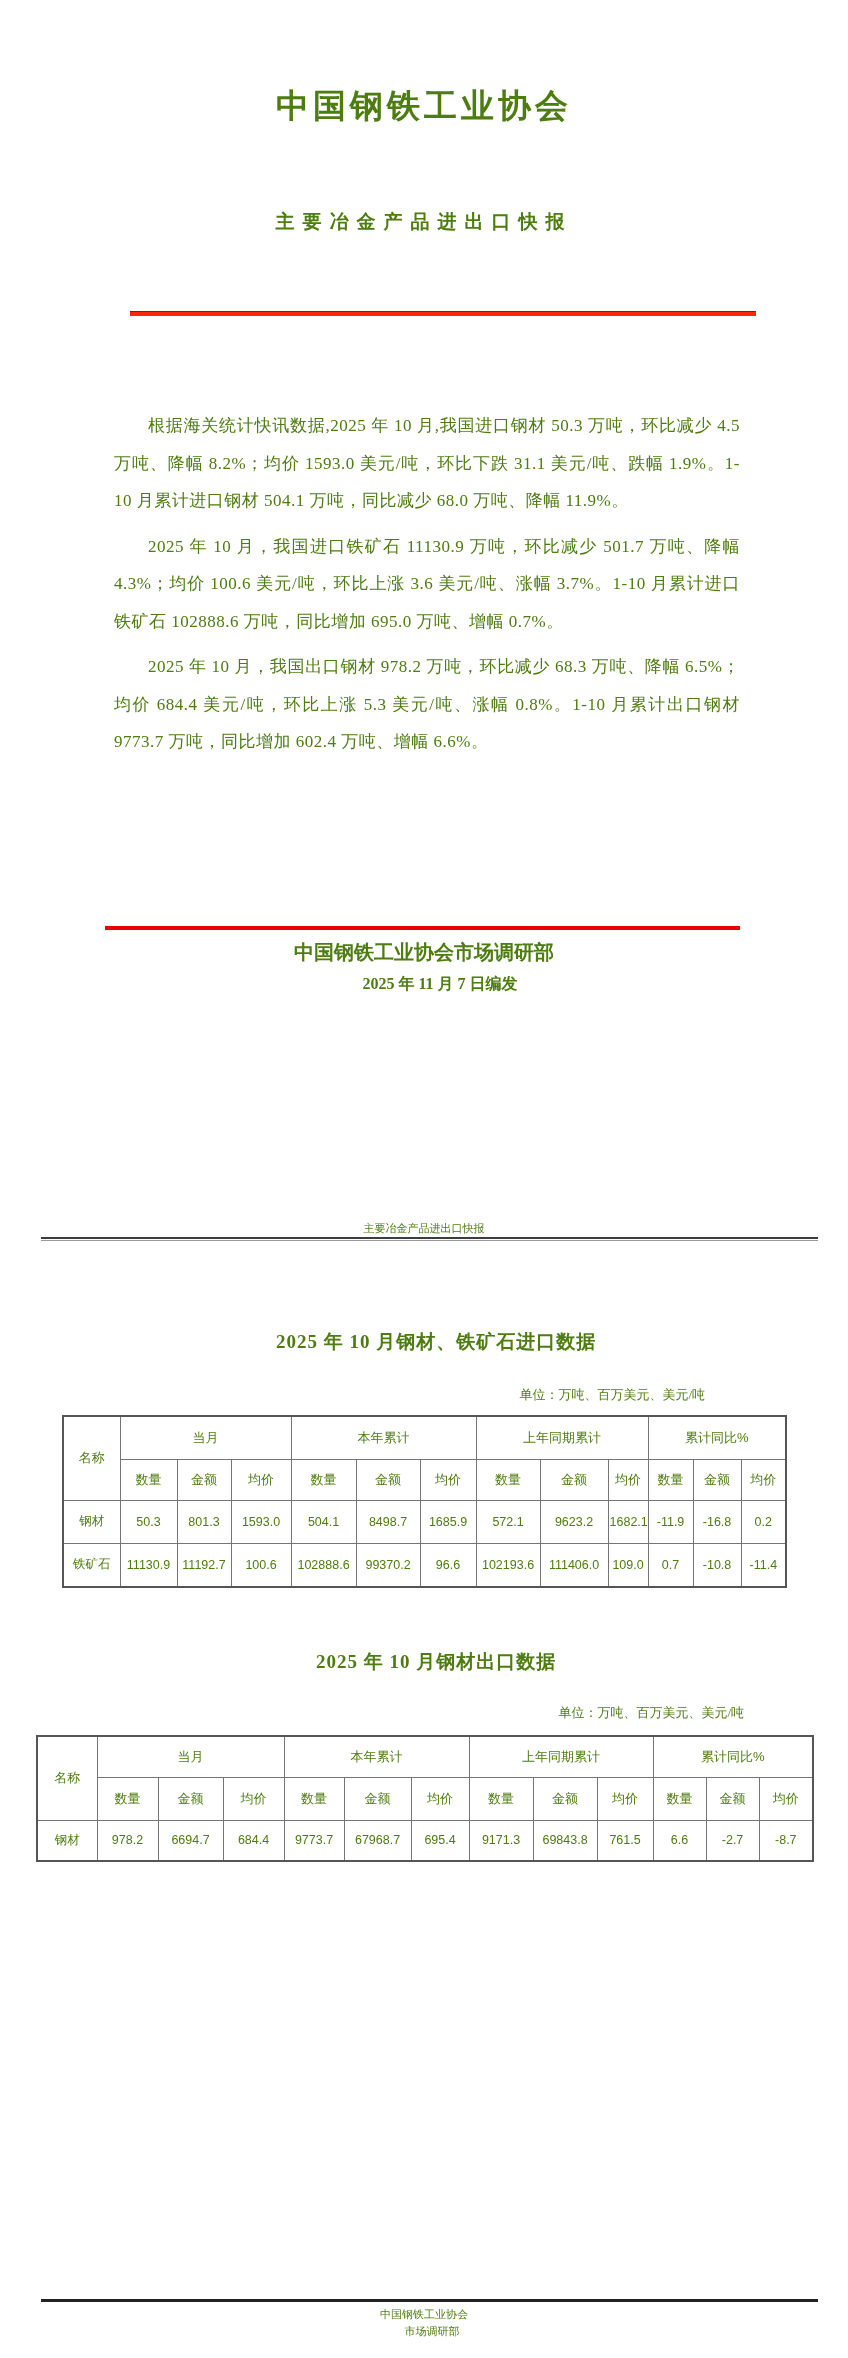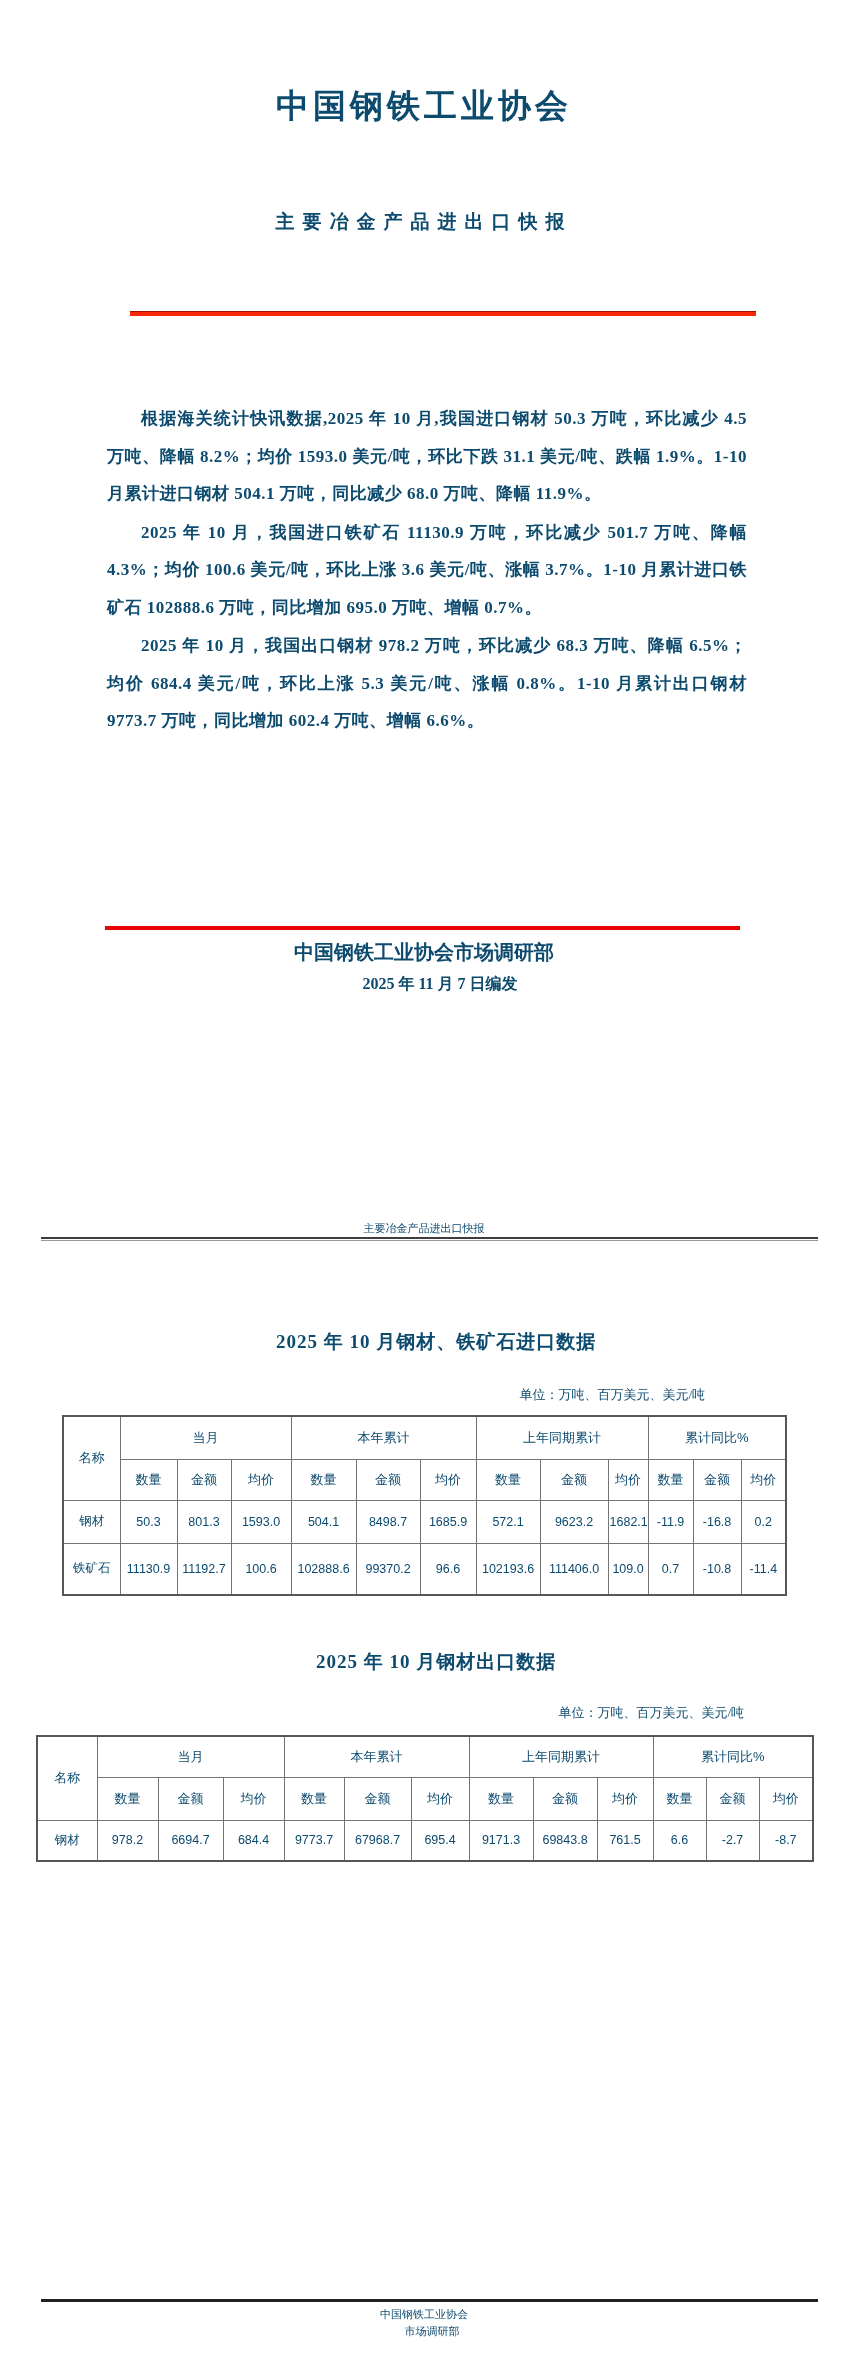--- a/index.html
+++ b/index.html
@@ -2,21 +2,21 @@
 <html><head>
 <meta charset="utf-8">
 <style>
   html,body{margin:0;padding:0;background:#ffffff;}
   .page{
     position:relative;
     width:848px;
     height:2358px;
     background:#ffffff;
     font-family:"Liberation Serif", serif;
-    color:#0c4a6e;
+    color:#4d7c0f;
     overflow:hidden;
   }
   
   .assoc-title{
     position:absolute; top:86px; left:0; width:848px;
     text-align:center; font-size:33px; font-weight:bold;
     letter-spacing:4px; line-height:40px;
   }
   .report-title{
     position:absolute; top:207px; left:0; width:848px;
@@ -29,21 +29,21 @@
   }
   .red-rule-top{
     position:absolute; top:311px; left:130px; width:626px; height:4px;
     background:#fb2805; border-top:1px solid #a80f00;
   }
   .body-text{
     position:absolute; top:399px; left:106px; width:642px;
     font-size:17px; line-height:37.5px; letter-spacing:0.5px;
     text-align:justify;
   }
-  .body-text p{margin:1px; text-indent:2em;font-weight:bold;}
+  .body-text p{margin:8px; text-indent:2em;}
   .red-rule-bottom{
     position:absolute; top:926px; left:105px; width:635px; height:4px;
     background:#e80202;
   }
   .issuer{
     position:absolute; top:940px; left:0; width:848px;
     text-align:center; font-size:20px; font-weight:bold; line-height:24px;
   }
   .issue-date{
     position:absolute; top:972px; left:16px; width:848px;
@@ -85,21 +85,21 @@
     text-align:center; vertical-align:middle;
     padding:0 1px; overflow:hidden;
     font-weight:normal;
   }
   table.data-table th{font-size:13px;}
   table.data-table td{font-size:12.5px;}
   #import-table{left:62px; top:1415px; width:723px;}
   #import-table tr:nth-child(1){height:43px;}
   #import-table tr:nth-child(2){height:41px;}
   #import-table tr:nth-child(3){height:43px;}
-  #import-table tr:nth-child(4){height:52px;}
+  #import-table tr:nth-child(4){height:44px;}
   #export-table{left:36px; top:1735px; width:776px;}
   #export-table tr:nth-child(1){height:41px;}
   #export-table tr:nth-child(2){height:43px;}
   #export-table tr:nth-child(3){height:41px;}
   
   .footer-rule{
     position:absolute; top:2299px; left:41px; width:777px; height:0;
     border-top:3px solid #222222;
   }
   .footer-org{

